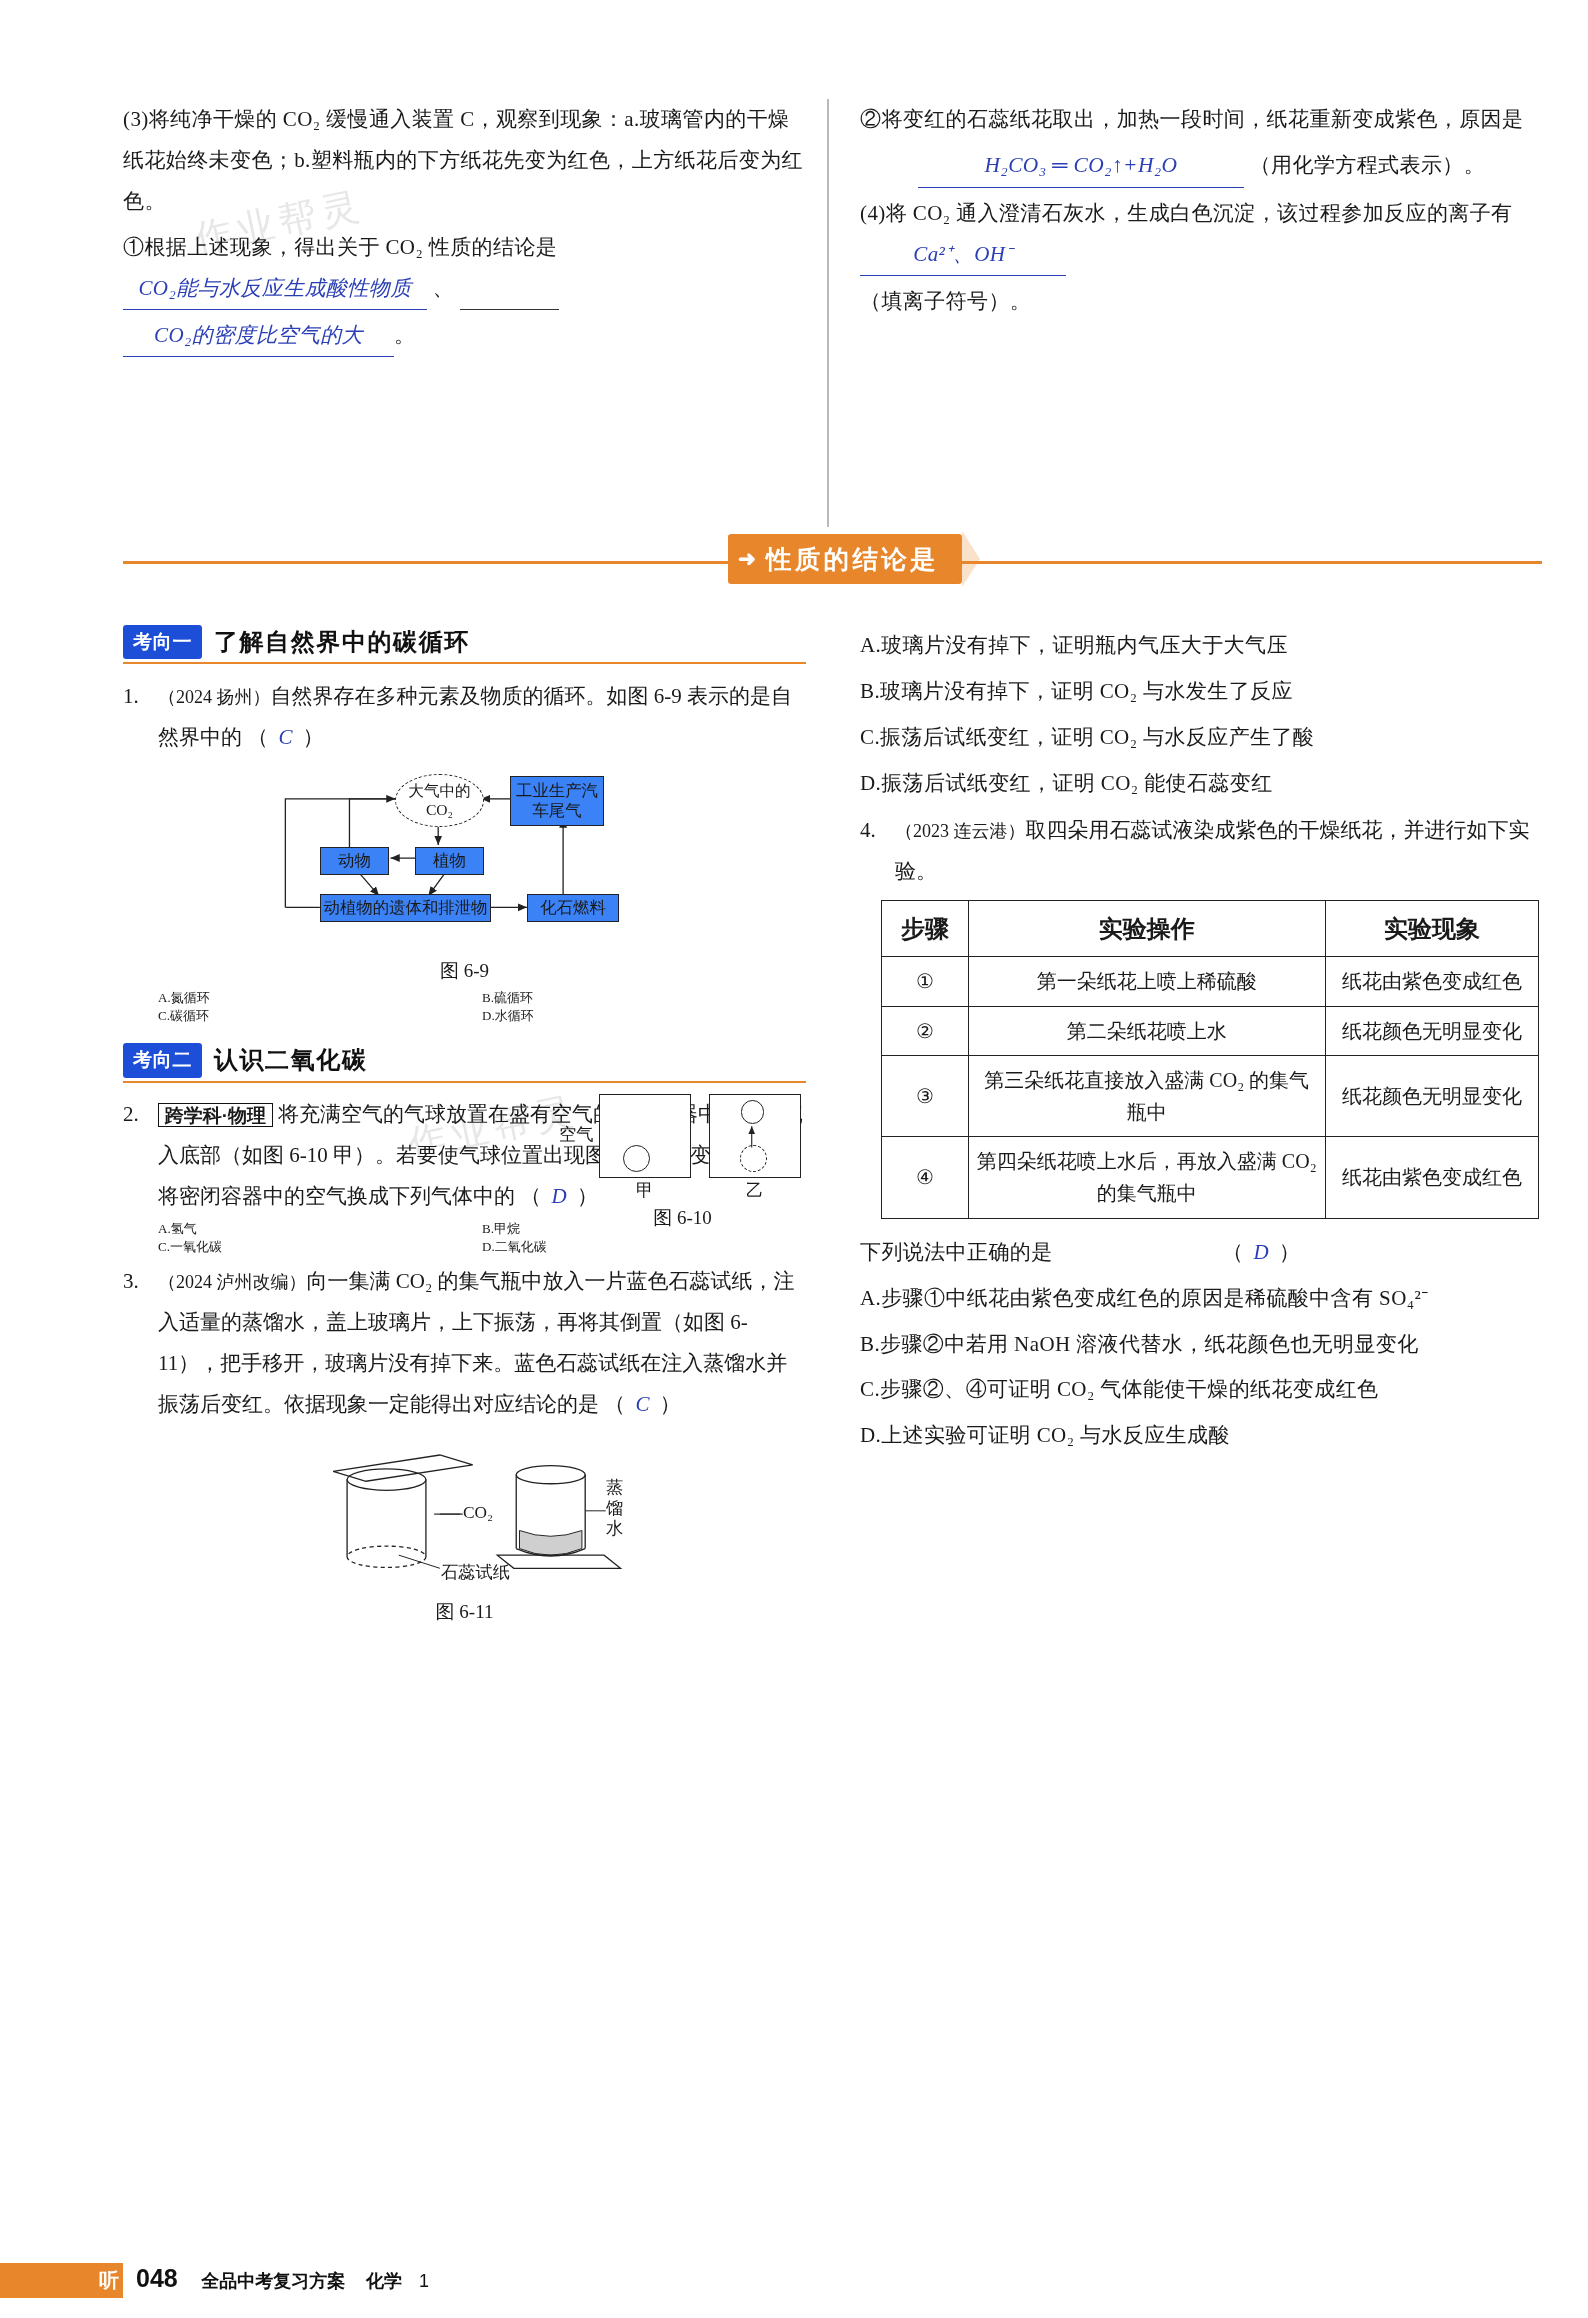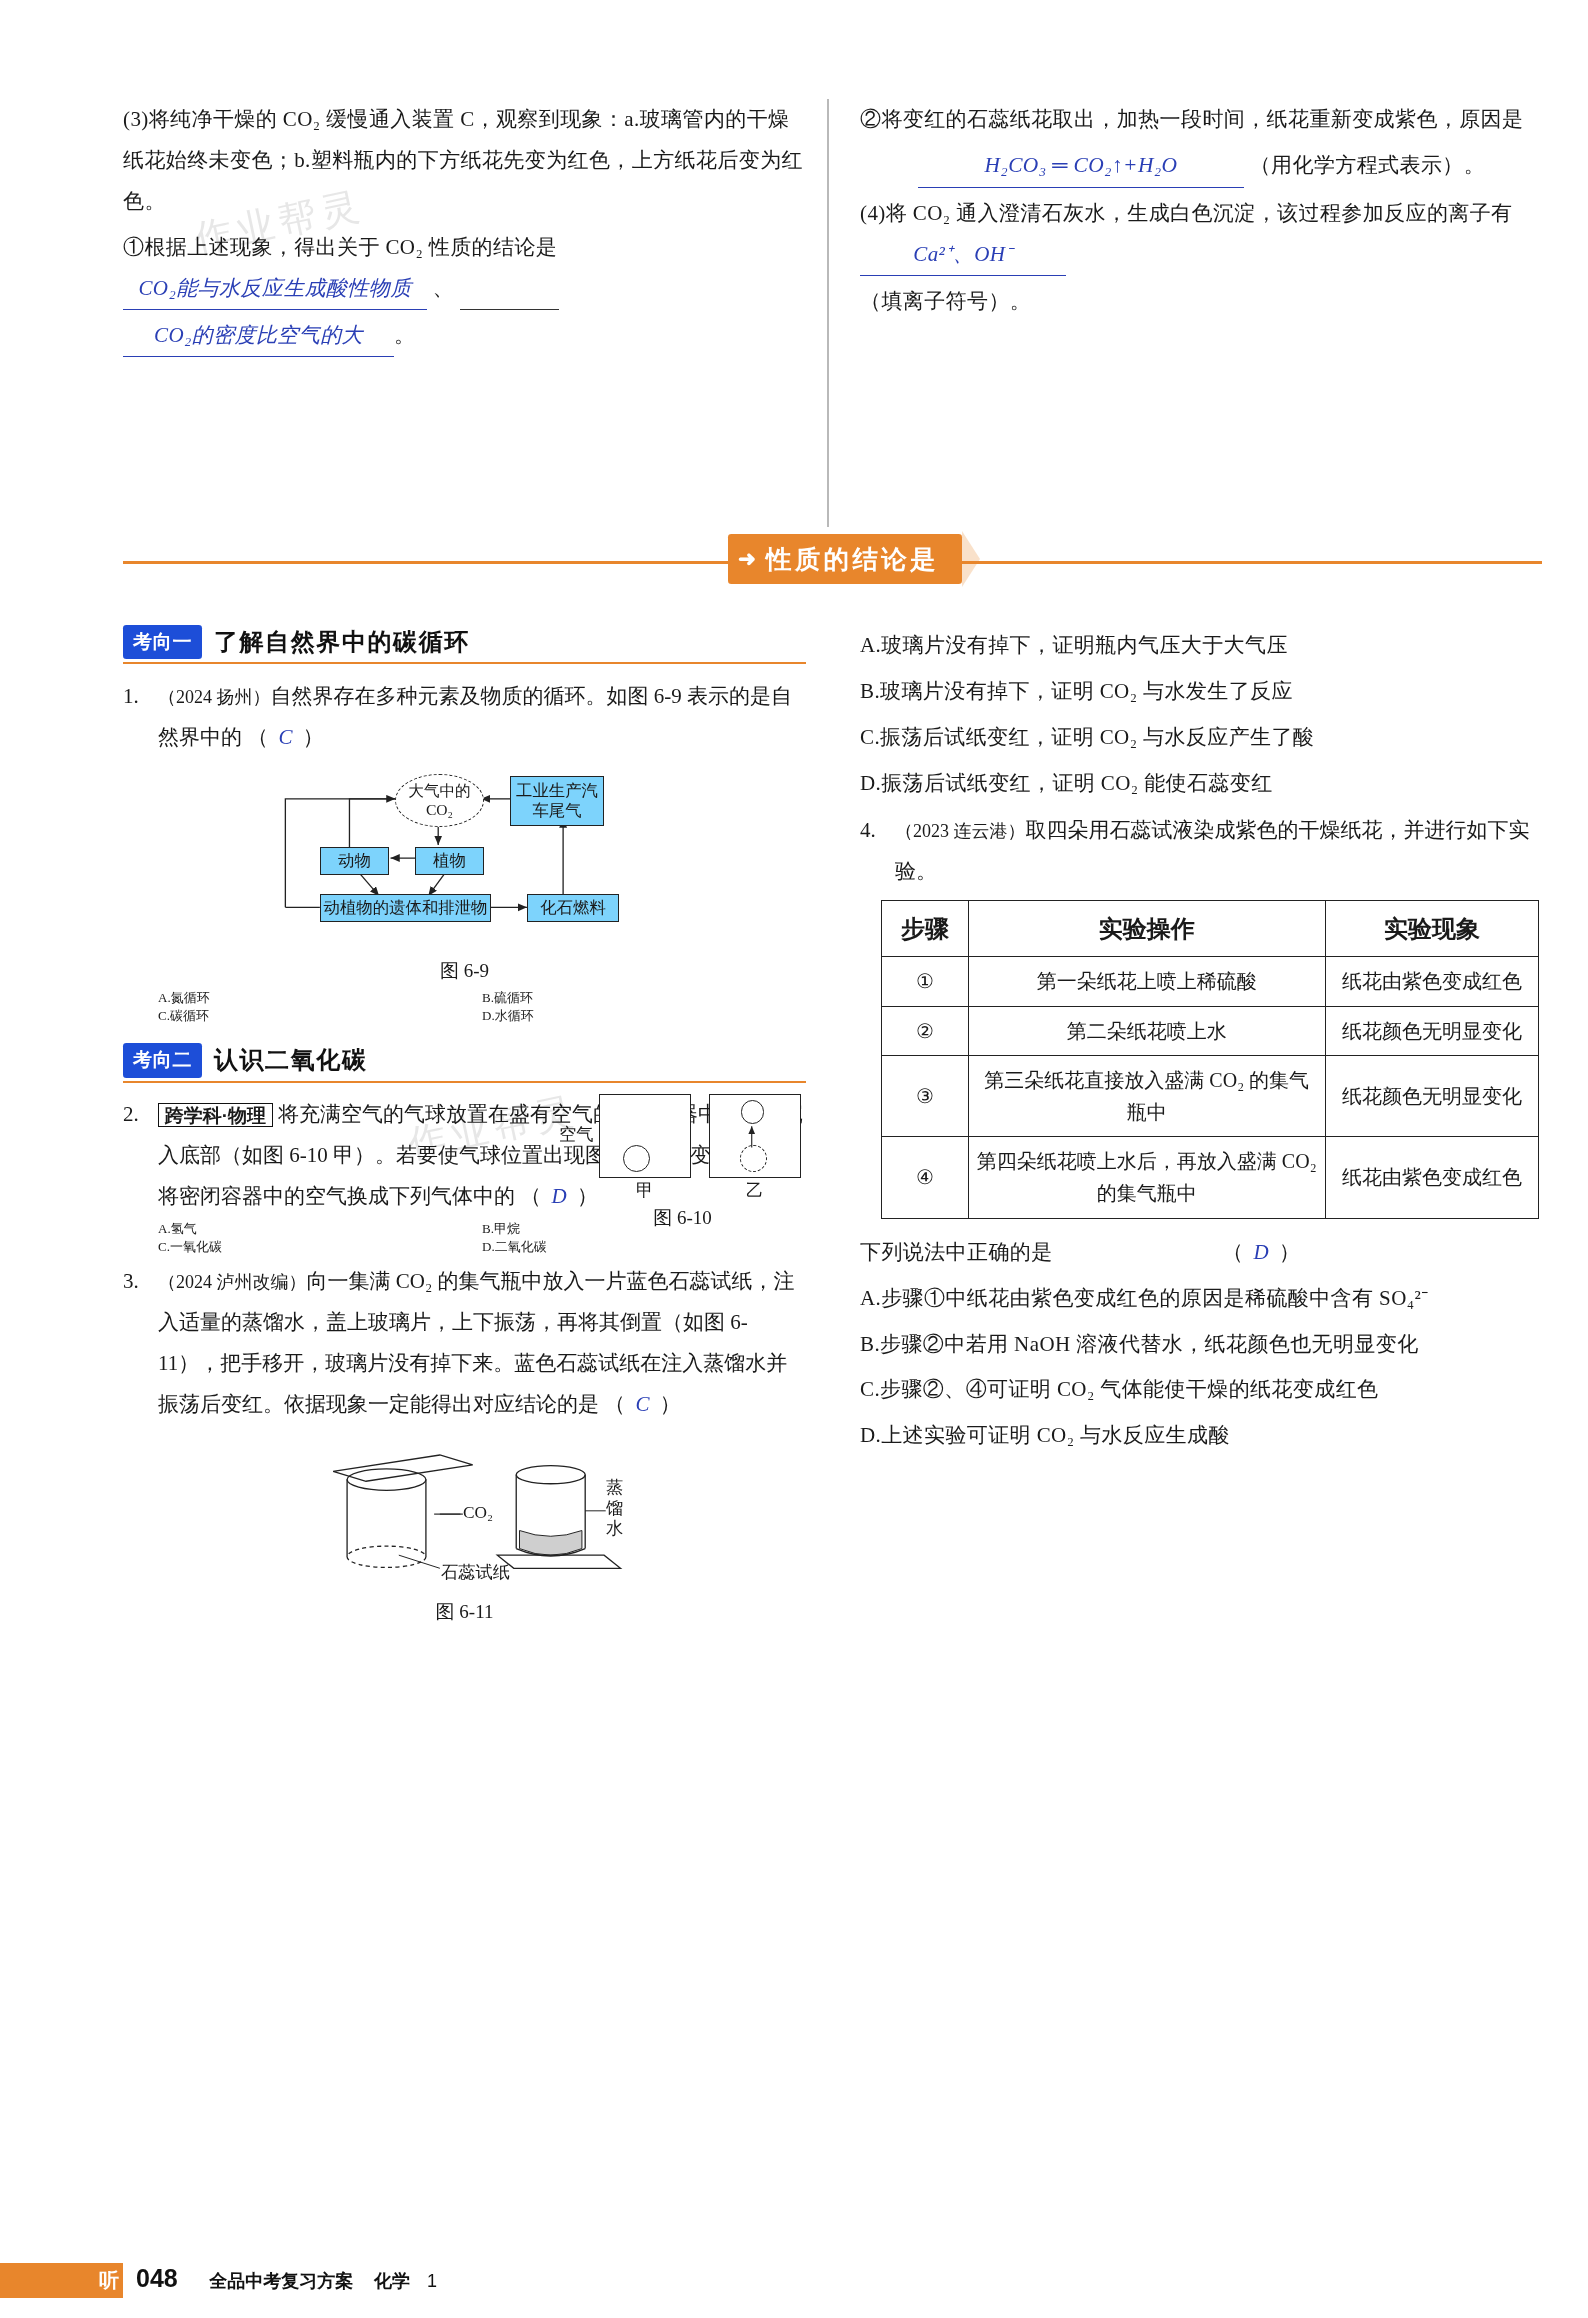--- a/index.html
+++ b/index.html
@@ -93,21 +93,21 @@
   }
   .answer-paren{letter-spacing:2.5px;}
 
   
   .fig69{
     position:relative;width:461px;height:189px;margin:8.2px auto 1.6px auto;
   }
   .nodebox{
     position:absolute;border:1.3px solid #222;font-size:16.4px;
     display:flex;align-items:center;justify-content:center;text-align:center;
-    line-height:1.25;background:#7dd3fc;
+    line-height:1.25;background:#3b82f6;
   }
   .cloud{
     position:absolute;border:1.6px dashed #222;border-radius:50%;
     display:flex;align-items:center;justify-content:center;text-align:center;
     font-size:15.6px;line-height:1.2;background:#fff;
   }
   .figcap{text-align:center;font-size:19px;margin-top:3.3px;}
 
   
   .fig610{
@@ -398,20 +398,20 @@
     <p>B.步骤②中若用 NaOH 溶液代替水，纸花颜色也无明显变化</p>
     <p>C.步骤②、④可证明 CO₂ 气体能使干燥的纸花变成红色</p>
     <p>D.上述实验可证明 CO₂ 与水反应生成酸</p>
   </div>
 
   <div class="footer">
     <div class="footer-band"></div>
     <div class="footer-text">
       <span style="color:#fff;font-weight:bold;font-size:20px;">听</span>
       <span class="pgno" style="margin-left:11.5px;">048</span>
-      <span class="f-small" style="margin-left:26px;font-weight:bold;">全品中考复习方案</span>
+      <span class="f-small" style="margin-left:18px;font-weight:bold;">全品中考复习方案</span>
       <span class="f-small" style="margin-left:15px;font-weight:bold;">化学</span>
       <span class="f-small" style="margin-left:11.5px;">1</span>
     </div>
   </div>
 
 </div>
 
 
 </body></html>

